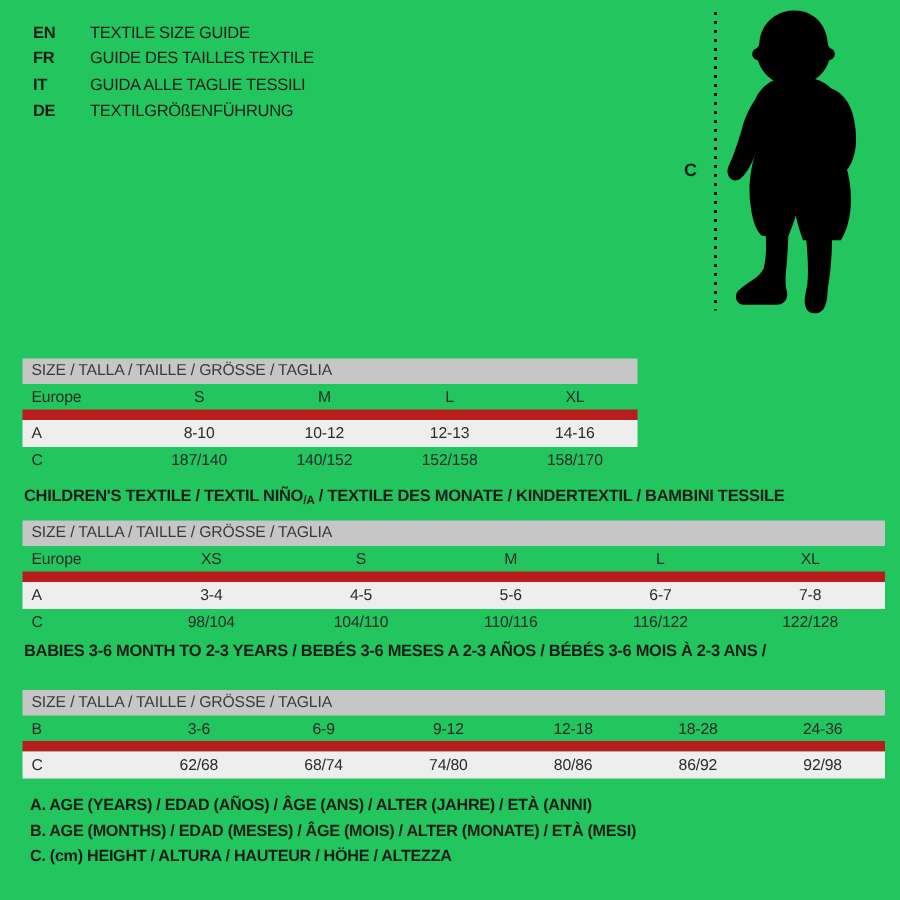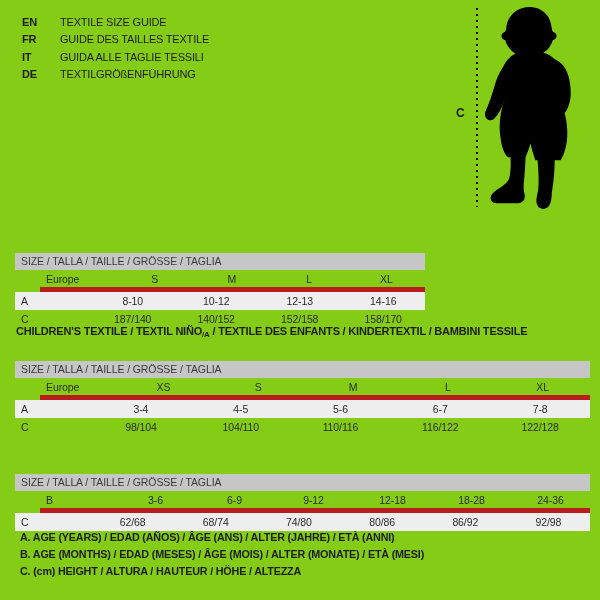--- a/index.html
+++ b/index.html
@@ -2,21 +2,21 @@
 <html><head>
 <meta charset="utf-8">
 <style>
   html,body{margin:0;padding:0;}
   body{
     width:600px;height:600px;
     font-family:"Liberation Sans", sans-serif;
     background:#ffffff;
     -webkit-font-smoothing:antialiased;
   }
-  .sheet{position:relative;width:600px;height:600px;background:#84cc16;overflow:hidden;color:#1d1d1b;}
+  .sheet{position:relative;width:600px;height:600px;background:#22c55e;overflow:hidden;color:#1d1d1b;}
 
   
   .langs{position:absolute;left:22px;top:13px;}
   .lang-row{display:flex;height:17.5px;align-items:center;}
   .lang-code{flex:0 0 38px;font-size:11px;font-weight:700;letter-spacing:-0.2px;}
   .lang-title{font-size:11px;font-weight:400;letter-spacing:-0.2px;white-space:nowrap;text-align:right;}
 
   
   .dotted-line{
     position:absolute;left:476px;top:8px;width:2px;height:199px;
@@ -31,24 +31,24 @@
     letter-spacing:-0.2px;white-space:nowrap;line-height:16px;
   }
   .sec-title .sub{font-size:8px;vertical-align:-2px;}
 
   
   .t{position:absolute;left:15px;}
   .t-w1{width:410px;}
   .t-w2{width:575px;}
   .bar{
     height:17px;line-height:17px;background:#c6c6c6;color:#3a3a39;
-    font-size:10.5px;padding-left:6px;letter-spacing:-0.1px;box-sizing:border-box;margin-top:14px;
+    font-size:10.5px;padding-left:6px;letter-spacing:-0.1px;box-sizing:border-box;
   }
   .trow{display:flex;height:18px;align-items:center;font-size:10.5px;color:#2b2b2a;letter-spacing:-0.1px;}
-  .trow.hd{border-bottom:5px solid #b91c1c;height:17px;margin-left:25px;}
+  .trow.hd{border-bottom:7px solid #b91c1c;height:17px;}
   .trow.alt{background:#eeeeee;}
   .tc{flex:1;text-align:center;white-space:nowrap;}
   .tc.lbl{flex:0 0 70px;text-align:left;padding-left:6px;}
 
   
   .notes{position:absolute;left:20px;top:529px;}
   .note-line{font-size:10.8px;font-weight:700;letter-spacing:-0.2px;line-height:17px;white-space:nowrap;}
 </style>
 </head>
 <body>
@@ -110,21 +110,21 @@
     <div class="trow">
       <div class="tc lbl">C</div>
       <div class="tc">187/140</div>
       <div class="tc">140/152</div>
       <div class="tc">152/158</div>
       <div class="tc">158/170</div>
     </div>
   </div>
 
   <div class="sec-title" style="top:323px;">
-    <span>CHILDREN'S TEXTILE / TEXTIL NIÑO</span><span class="sub">/A</span><span> / TEXTILE DES ENFANTS / KINDERTEXTIL / BAMBINI TESSILE</span>
+    <span>CHILDREN'S TEXTILE / TEXTIL NIÑO</span><span class="sub">/A</span><span> / TEXTILE DES MONATE / KINDERTEXTIL / BAMBINI TESSILE</span>
   </div>
   <div class="t t-w2" style="top:347px;">
     <div class="bar">SIZE / TALLA / TAILLE / GRÖSSE / TAGLIA</div>
     <div class="trow hd">
       <div class="tc lbl">Europe</div>
       <div class="tc">XS</div>
       <div class="tc">S</div>
       <div class="tc">M</div>
       <div class="tc">L</div>
       <div class="tc">XL</div>
@@ -141,20 +141,21 @@
       <div class="tc lbl">C</div>
       <div class="tc">98/104</div>
       <div class="tc">104/110</div>
       <div class="tc">110/116</div>
       <div class="tc">116/122</div>
       <div class="tc">122/128</div>
     </div>
   </div>
 
   <div class="sec-title" style="top:426px;">
+    <div>BABIES 3-6 MONTH TO 2-3 YEARS / BEBÉS 3-6 MESES A 2-3 AÑOS / BÉBÉS 3-6 MOIS À 2-3 ANS /</div>
   </div>
   <div class="t t-w2" style="top:460px;">
     <div class="bar">SIZE / TALLA / TAILLE / GRÖSSE / TAGLIA</div>
     <div class="trow hd">
       <div class="tc lbl">B</div>
       <div class="tc">3-6</div>
       <div class="tc">6-9</div>
       <div class="tc">9-12</div>
       <div class="tc">12-18</div>
       <div class="tc">18-28</div>

